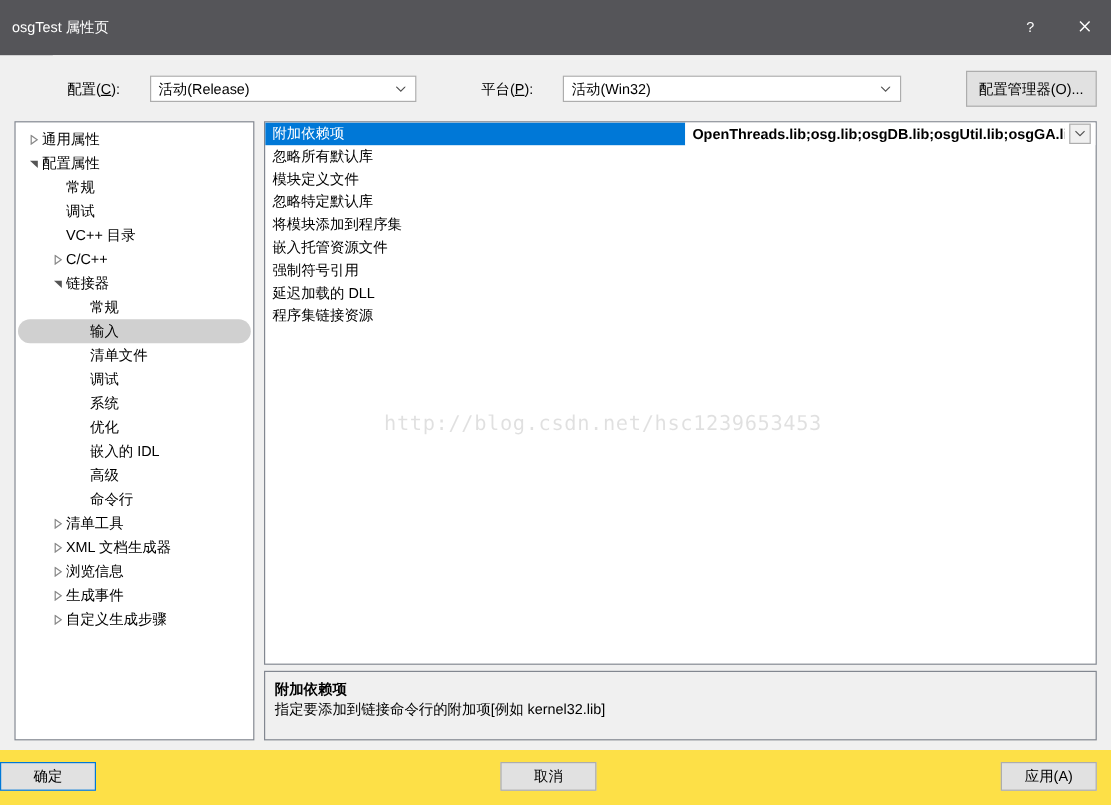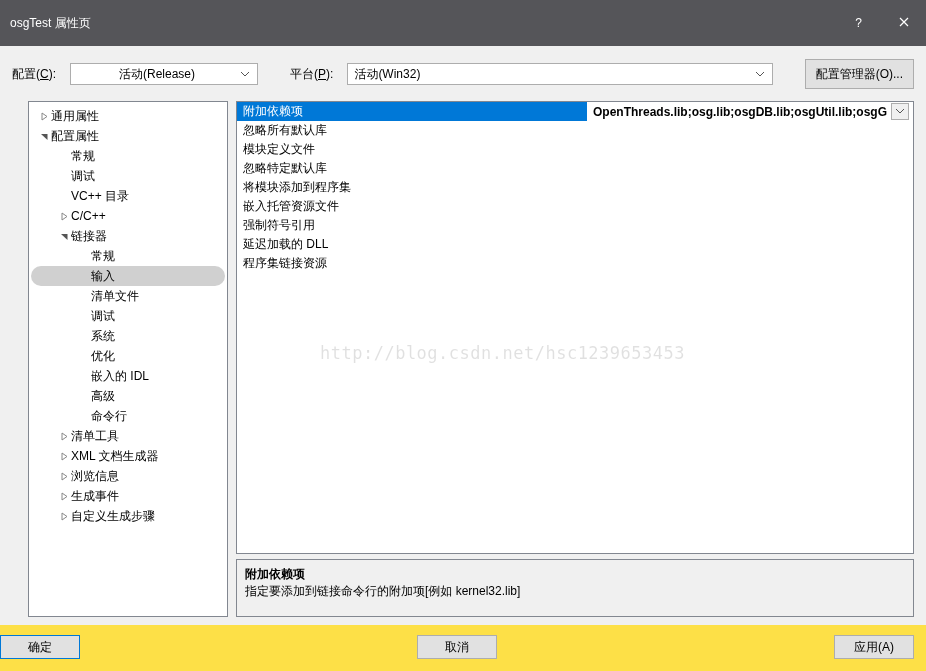--- a/index.html
+++ b/index.html
@@ -32,22 +32,23 @@
       justify-content: center;
       cursor: pointer;
       color: #fff;
     }
 
     
     .toolbar {
       display: flex;
       align-items: center;
       padding: 13px 12px 12px 12px;
-      gap: 12px;
+      gap: 23px;
       background: #f0f0f0;
+      margin-left: 44px;
     }
     .toolbar label {
       margin-right: 2px;
     }
     .toolbar label span.ul { text-decoration: underline; }
     .combo {
       height: 22px;
       border: 1px solid #adadad;
       background: #fff;
       display: flex;
@@ -56,40 +57,40 @@
       cursor: pointer;
       position: relative;
     }
     .combo .combo-text { flex: 1; white-space: nowrap; overflow: hidden; }
     .combo .combo-arrow {
       width: 16px;
       display: flex;
       align-items: center;
       justify-content: center;
     }
-    .cfg-combo { width: 188px; text-align: center; }
+    .cfg-combo { width: 222px; }
     .plat-combo { flex: 1; }
     .btn {
       height: 30px;
       border: 1px solid #adadad;
       background: #e1e1e1;
       padding: 0 10px;
       display: flex;
       align-items: center;
       justify-content: center;
       cursor: pointer;
       min-width: 90px;
     }
 
     
     .main {
       flex: 1;
       display: flex;
       gap: 8px;
-      padding: 0 12px 8px 28px;
+      padding: 0 12px 8px 12px;
       min-height: 0;
     }
     .tree-pane {
       width: 200px;
       border: 1px solid #828790;
       background: #fff;
       overflow: auto;
       padding: 4px 2px;
     }
     .tree-item {

